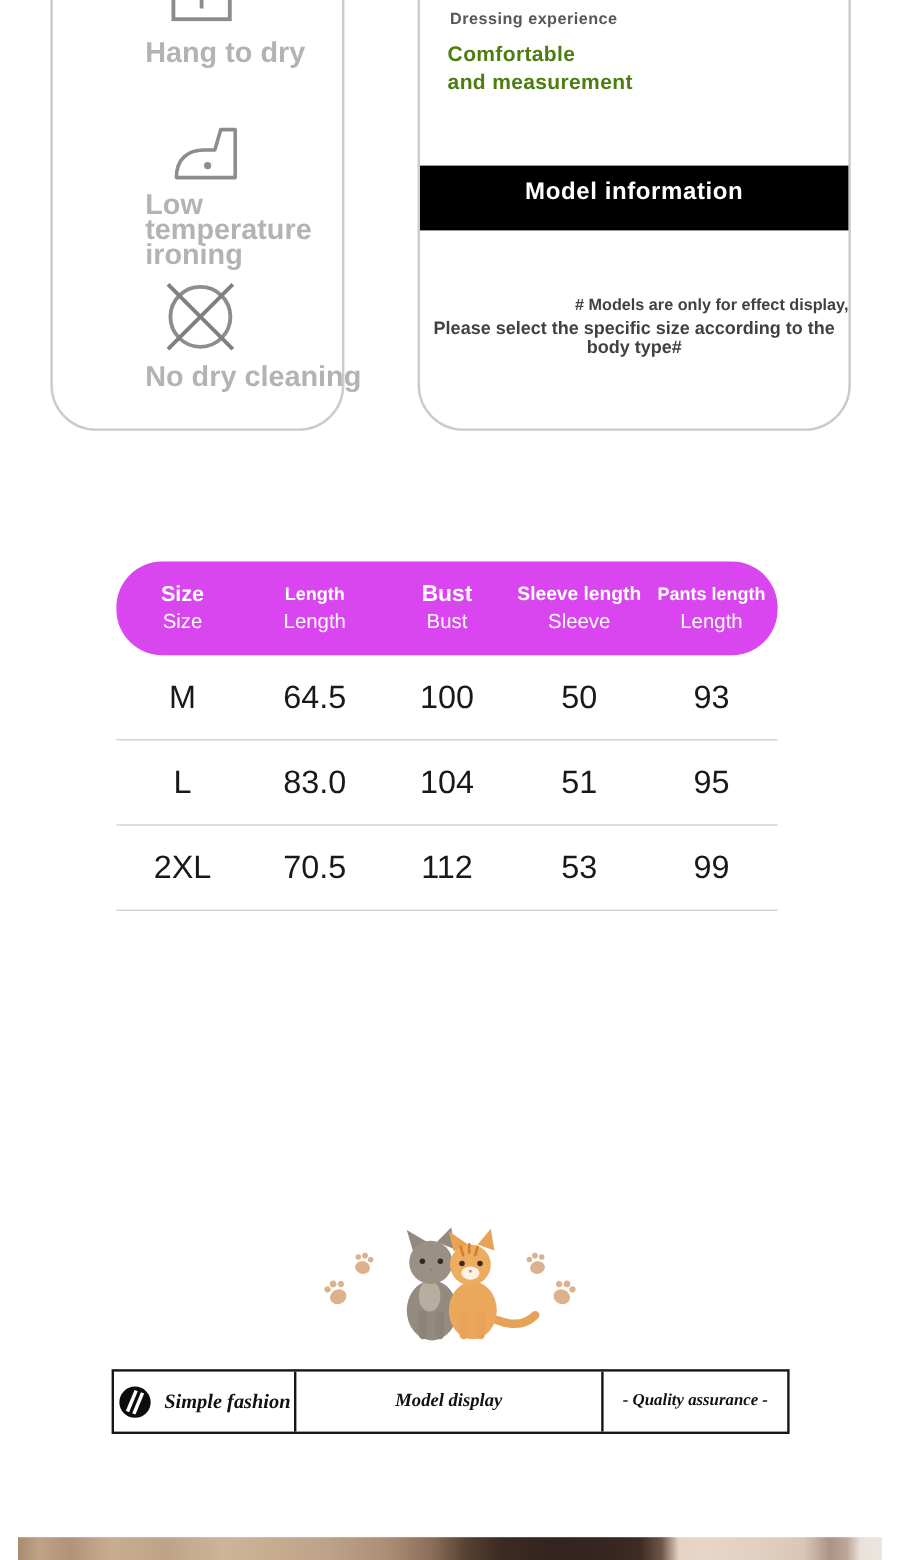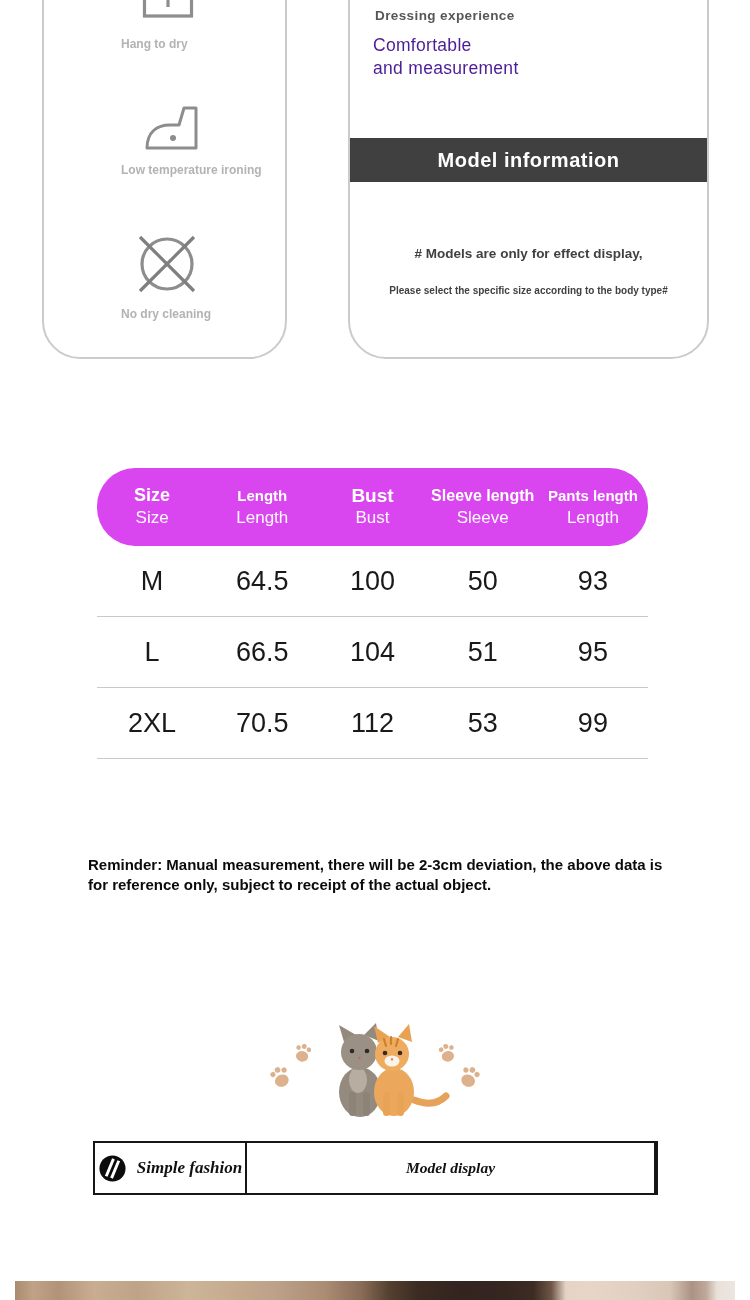--- a/index.html
+++ b/index.html
@@ -7,33 +7,33 @@
         font-family:"Liberation Sans",sans-serif;}
 
   
   .card{position:absolute;top:-41px;background:#fff;border:2px solid #cbcbcb;
         border-radius:0 0 38px 38px;box-sizing:border-box;}
   .card-care{left:42px;width:245px;height:400px;}
   .card-info{left:348px;width:361px;height:400px;}
 
   .care-icon{position:absolute;}
   .care-label{position:absolute;left:77px;width:182px;
-              font-weight:bold;font-size:12px;line-height:21px;color:#b5b3b1;}
+              font-weight:bold;font-size:24px;line-height:21px;color:#b5b3b1;}
 
   .section-label{position:absolute;left:25px;top:47px;
                  font-weight:bold;font-size:13.5px;color:#575757;letter-spacing:.4px;}
-  .headline{position:absolute;left:23px;top:73px;font-weight:normal;
-            font-size:17.5px;line-height:23px;color:#4c1d95;letter-spacing:.3px;}
-  .band{position:absolute;left:0;right:0;top:177px;height:44px;background:#404040;
+  .headline{position:absolute;left:23px;top:73px;font-weight:bold;
+            font-size:17.5px;line-height:23px;color:#4d7c0f;letter-spacing:.3px;}
+  .band{position:absolute;left:0;right:0;top:177px;height:54px;background:#000000;
         color:#fff;font-weight:bold;font-size:20px;line-height:44px;text-align:center;
         letter-spacing:.5px;}
-  .note1{position:absolute;left:0;right:0;top:285px;text-align:center;
+  .note1{position:absolute;left:0;right:0;top:285px;text-align:right;
          font-weight:bold;font-size:13.5px;color:#414141;}
-  .note2{position:absolute;left:50%;transform:translateX(-50%);top:322px;width:352px;
-         text-align:center;font-weight:bold;font-size:10px;line-height:15.5px;color:#414141;}
+  .note2{position:absolute;left:50%;transform:translateX(-50%);top:305px;width:352px;
+         text-align:center;font-weight:bold;font-size:15px;line-height:15.5px;color:#414141;}
 
   
   .size-header{position:absolute;left:97px;top:468px;width:551px;height:78px;
                background:#d946ef;border-radius:38px;display:grid;
                grid-template-columns:repeat(5,1fr);align-content:center;
                text-align:center;color:#fff;}
   .hcol .t{font-weight:bold;font-size:15px;line-height:21px;}
   .hcol:nth-child(1) .t{font-size:18px;}
   .hcol:nth-child(3) .t{font-size:19px;}
   .hcol:nth-child(4) .t{font-size:16px;}
@@ -134,35 +134,34 @@
   <div class="size-rows">
     <div class="trow">
       <div>M</div>
       <div>64.5</div>
       <div>100</div>
       <div>50</div>
       <div>93</div>
     </div>
     <div class="trow">
       <div>L</div>
-      <div>66.5</div>
+      <div>83.0</div>
       <div>104</div>
       <div>51</div>
       <div>95</div>
     </div>
     <div class="trow">
       <div>2XL</div>
       <div>70.5</div>
       <div>112</div>
       <div>53</div>
       <div>99</div>
     </div>
   </div>
 
-  <div class="reminder">Reminder: Manual measurement, there will be 2-3cm deviation, the above data is for reference only, subject to receipt of the actual object.</div>
 
 
   <svg class="cats" width="250" height="104" viewBox="0 0 250 104">
     <g fill="#dcb18c">
       <g transform="translate(30,62) rotate(-22)">
         <ellipse cx="0" cy="5" rx="7" ry="6"></ellipse>
           <circle cx="-6" cy="-4" r="2.6"></circle>
         <circle cx="0" cy="-6.5" r="2.8"></circle>
           <circle cx="6" cy="-4" r="2.6"></circle>
       </g>
@@ -218,17 +217,18 @@
   <div class="footer-bar">
     <div class="fcell fcell-brand">
       <svg width="29" height="29" viewBox="0 0 30 30">
         <circle cx="15" cy="15" r="13.5" fill="#0c0c0c"></circle>
         <path d="M8.5,23 L16,5" stroke="#fff" stroke-width="3"></path>
         <path d="M14,25 L21.5,7" stroke="#fff" stroke-width="3"></path>
       </svg>
       <span>Simple fashion</span>
     </div>
     <div class="fcell fcell-center">Model display</div>
+    <div class="fcell fcell-right">- Quality assurance -</div>
   </div>
 
   <div class="photo-strip"></div>
 
 </div>
 
 </body></html>

